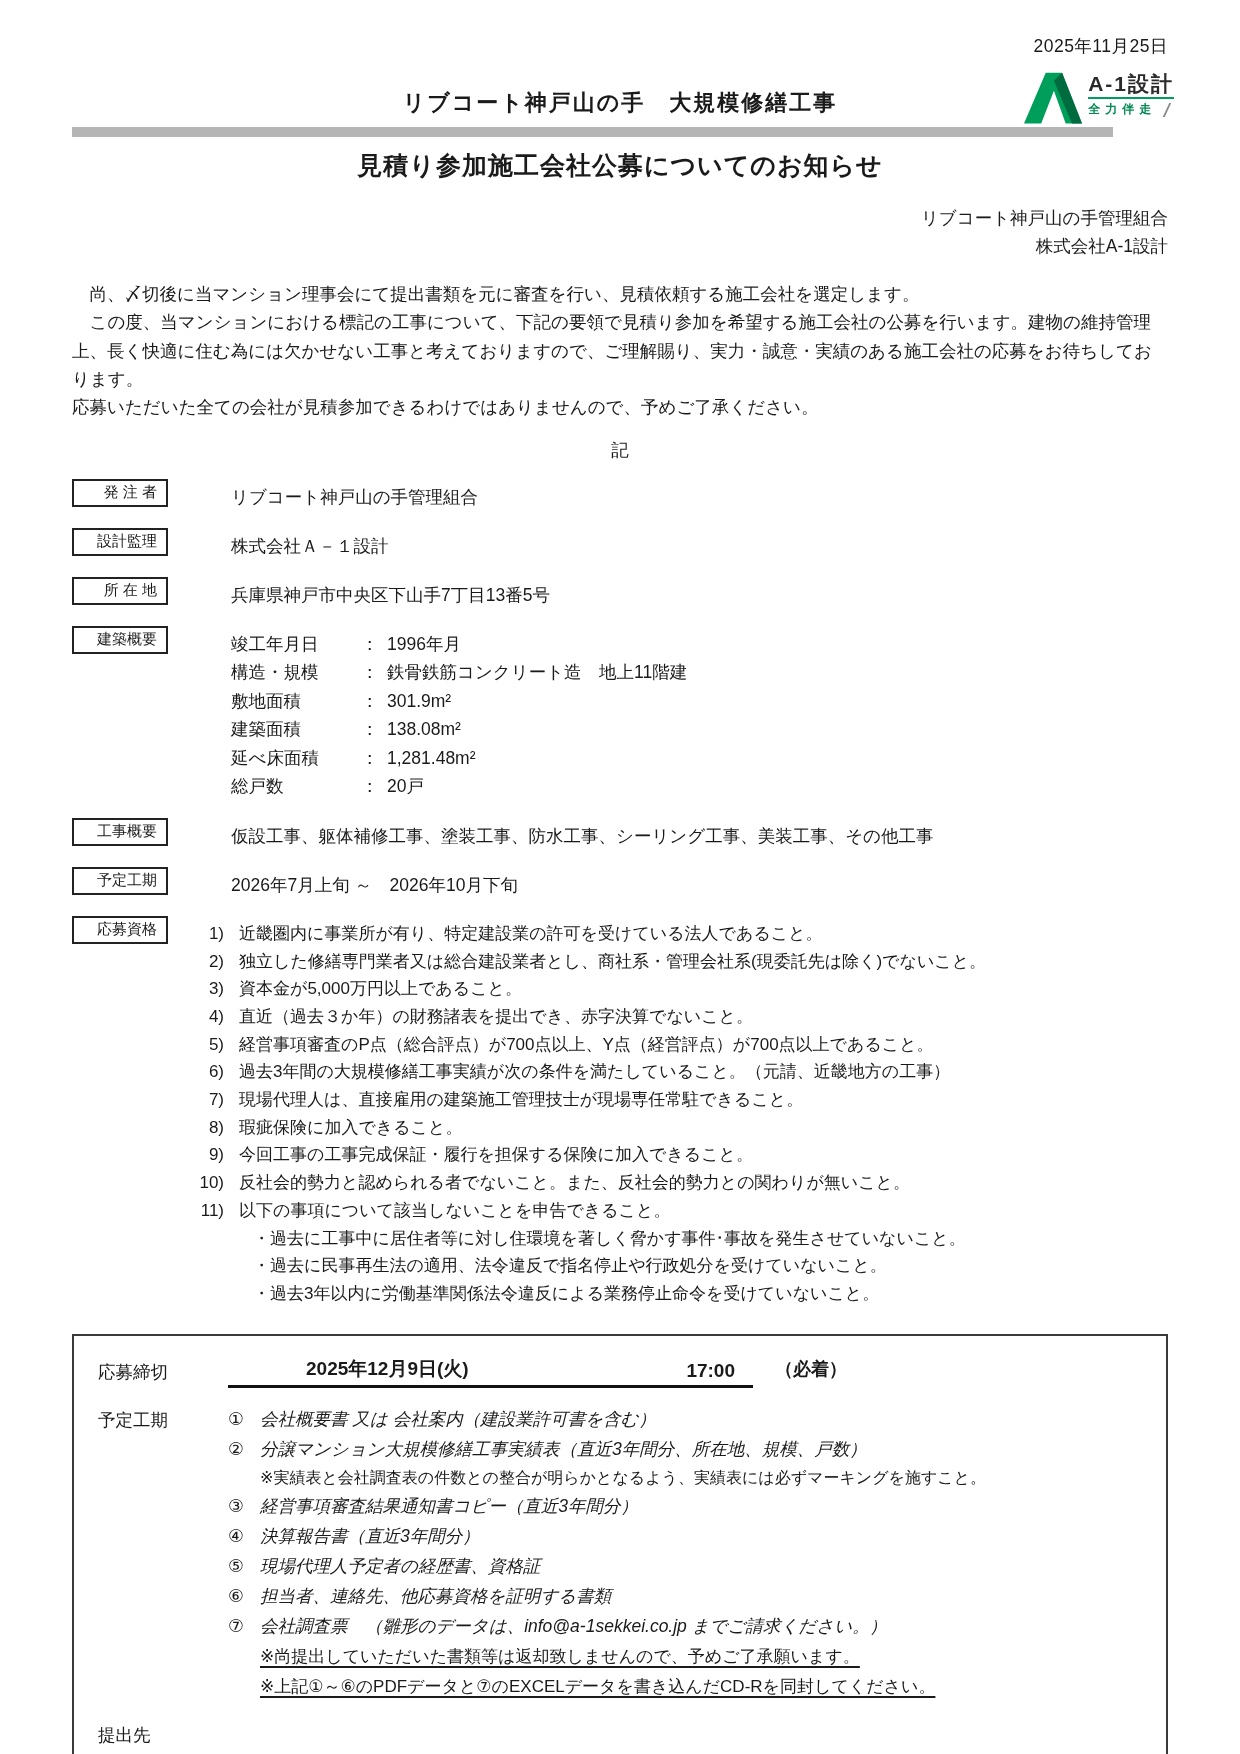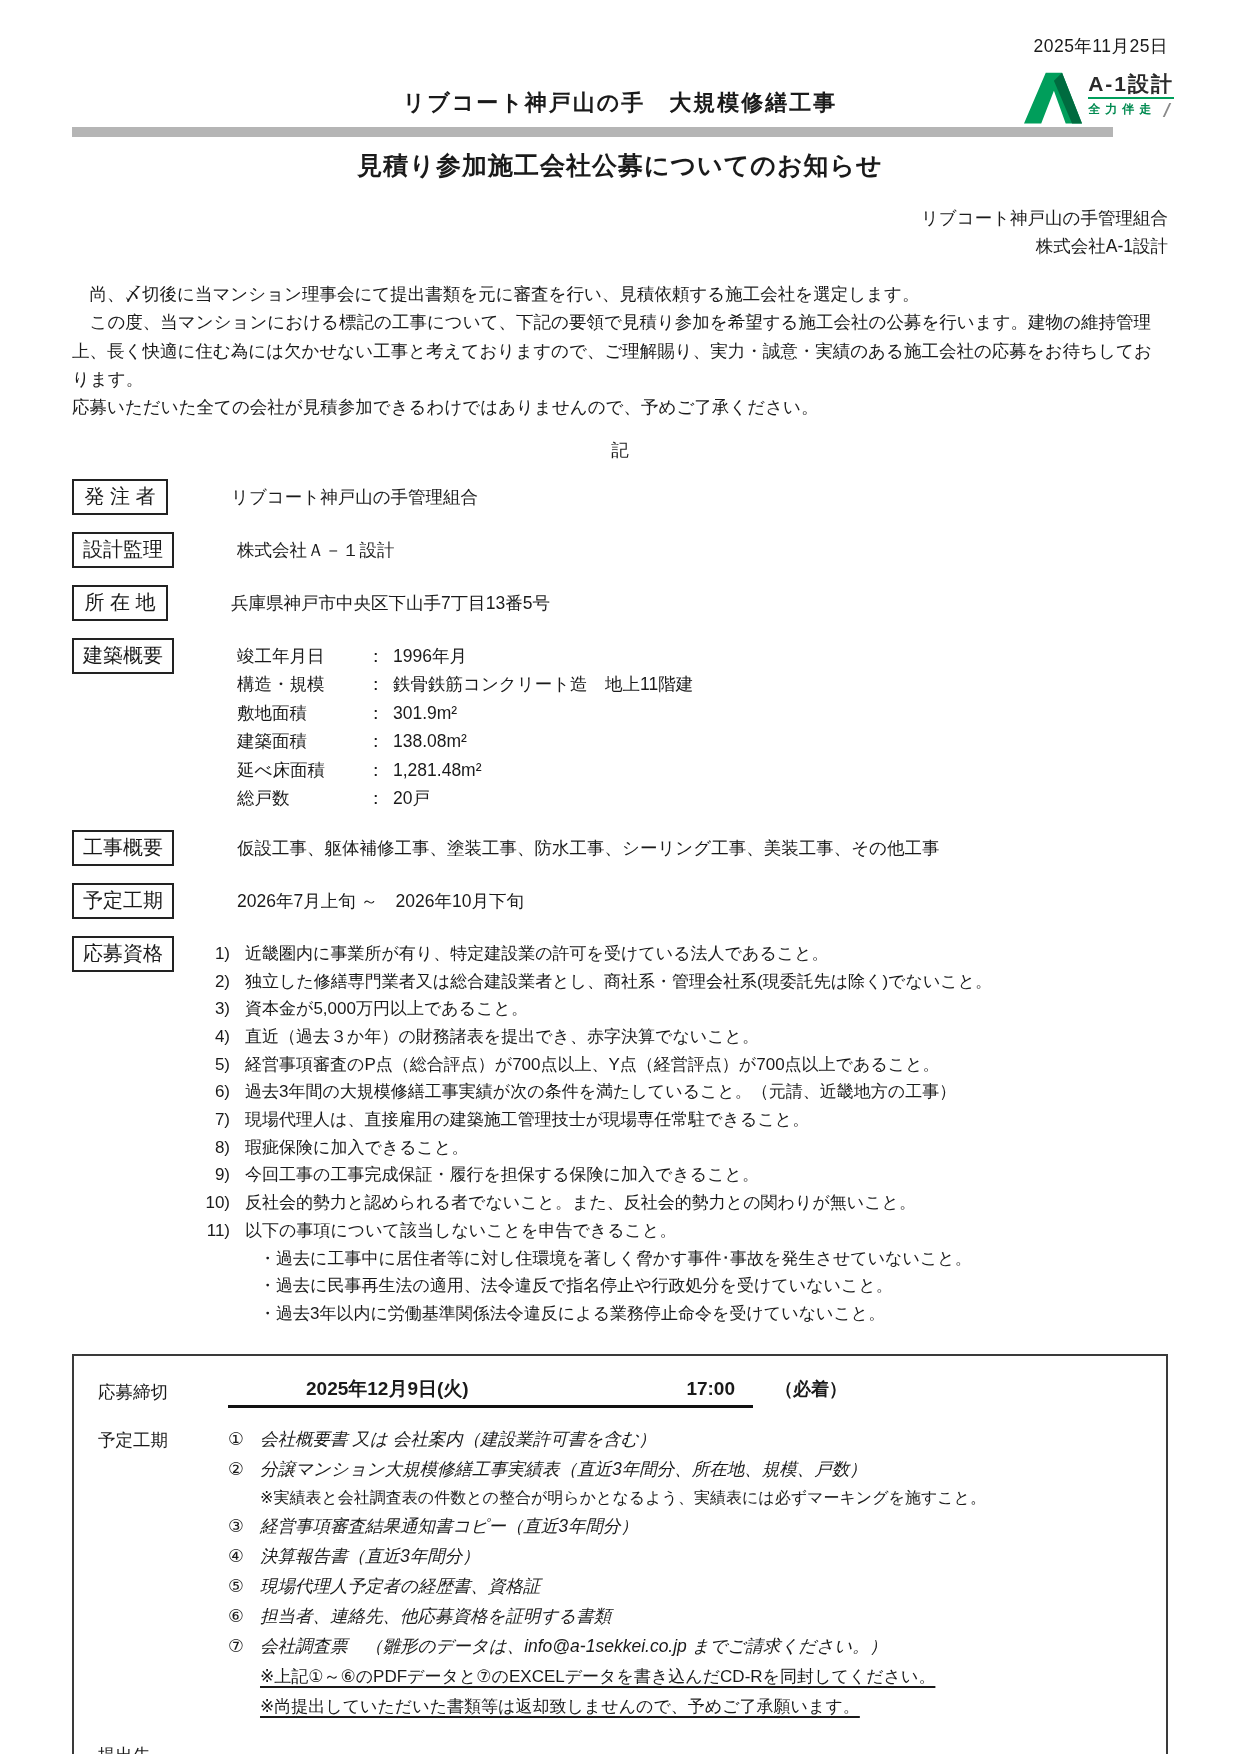--- a/index.html
+++ b/index.html
@@ -32,22 +32,22 @@
   .from-block { text-align:right; margin-top:22px; line-height:1.6; font-size:17.5px; }
 
   
   .intro { margin-top:20px; line-height:1.62; font-size:17.5px; }
   .intro p { margin:0; }
   .record-mark { text-align:center; margin:16px 0 10px; font-size:17.5px; }
 
   
   .frow { display:flex; align-items:flex-start; margin-top:17px; }
   .flabel {
-    flex:none; border:2px solid #222; padding:2px 9px 3px; font-size:20px;
-    white-space:nowrap; text-align:center; min-width:96px;
+    flex:none; border:2px solid #222; padding:2px 9px 3px; font-size:15px;
+    white-space:nowrap; text-align:right; min-width:96px;
   }
   .fvalue { margin-left:63px; padding-top:4px; font-size:17.5px; line-height:1.6; }
 
   .brow { display:flex; line-height:1.63; }
   .bkey { width:130px; flex:none; }
   .bcolon { width:26px; flex:none; }
 
   .qual-col { margin-left:14px; padding-top:4px; flex:1; }
   .qrow { display:flex; line-height:1.63; }
   .qnum { width:42px; flex:none; text-align:right; margin-right:15px; }
@@ -56,21 +56,21 @@
 
   
   .subbox { border:2px solid #3a3a3a; margin-top:26px; padding:20px 24px 22px; }
   .boxrow { display:flex; align-items:flex-start; }
   .boxrow + .boxrow { margin-top:16px; }
   .boxlabel { width:130px; flex:none; font-size:17.5px; padding-top:4px; }
   .boxcontent { flex:1; }
 
   .deadline-row { display:flex; align-items:baseline; }
   .deadline-line {
-    display:inline-flex; justify-content:space-between; align-items:center;
+    display:inline-flex; justify-content:space-between; align-items:flex-end;
     width:525px; border-bottom:3px solid #111; padding:0 18px 3px 78px;
     font-size:19px; font-weight:bold;
   }
   .deadline-note { margin-left:22px; font-size:18px; font-weight:bold; }
 
   .drow { display:flex; line-height:1.72; font-size:17.5px; }
   .dnum { width:32px; flex:none; }
   .dtext { flex:1;font-style:italic; }
   .dnote { padding-left:32px; font-size:16px; line-height:1.7; }
   .dunote { padding-left:32px; font-size:17px; line-height:1.8; }
@@ -281,22 +281,22 @@
             <span class="dtext">現場代理人予定者の経歴書、資格証</span>
           </div>
         <div class="drow">
             <span class="dnum">⑥</span>
             <span class="dtext">担当者、連絡先、他応募資格を証明する書類</span>
           </div>
         <div class="drow">
             <span class="dnum">⑦</span>
             <span class="dtext">会社調査票　（雛形のデータは、info@a-1sekkei.co.jp までご請求ください。）</span>
           </div>
+        <div class="dunote"><span class="u">※尚提出していただいた書類等は返却致しませんので、予めご了承願います。</span></div>
         <div class="dunote"><span class="u">※上記①～⑥のPDFデータと⑦のEXCELデータを書き込んだCD-Rを同封してください。</span></div>
-        <div class="dunote"><span class="u">※尚提出していただいた書類等は返却致しませんので、予めご了承願います。</span></div>
       </div>
     </div>
 
     <div class="boxrow">
       <span class="boxlabel">提出先</span>
       <div class="boxcontent">
         <div class="dest-line"></div>
 
       </div>
     </div>

